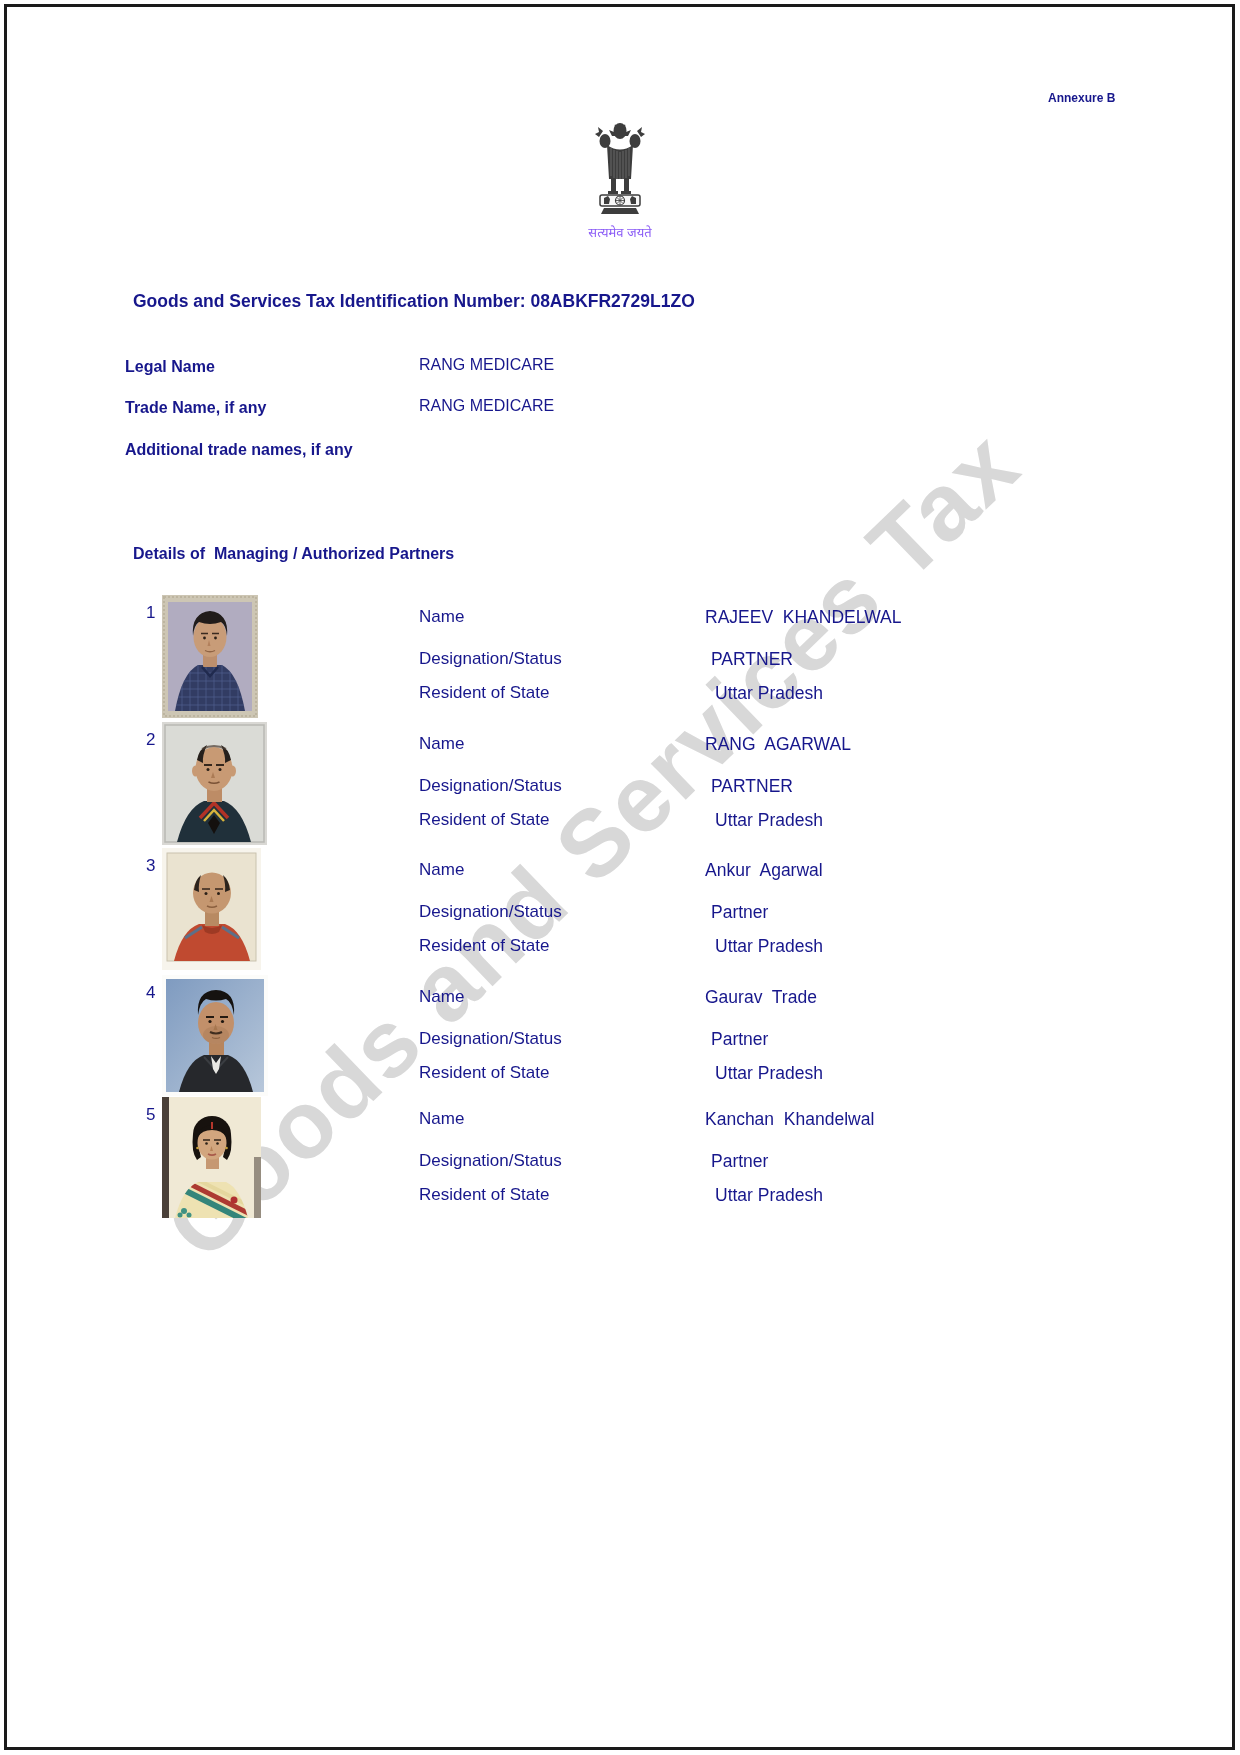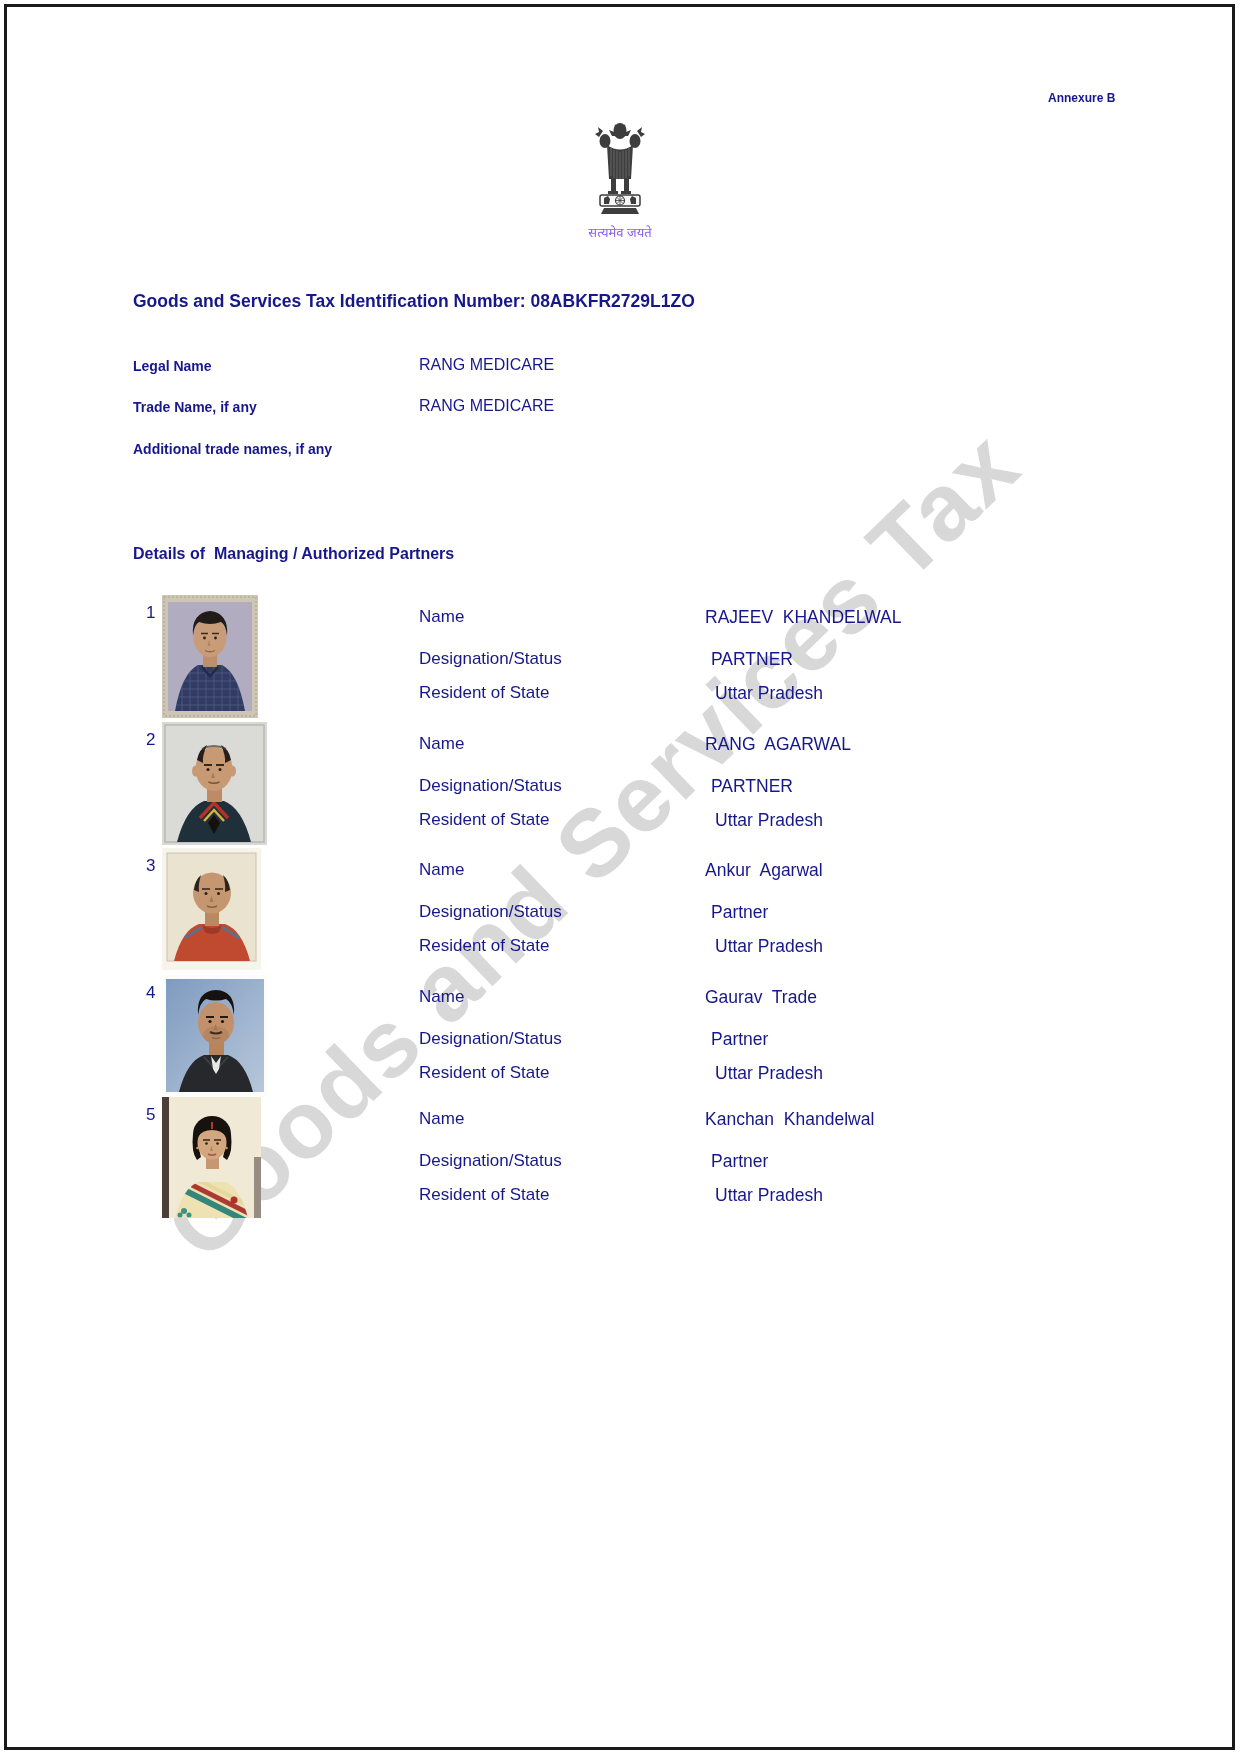--- a/index.html
+++ b/index.html
@@ -13,21 +13,21 @@
   .pre{white-space:pre;}
   .watermark{position:absolute;left:585px;top:838px;z-index:0;
              transform:translate(-50%,-50%) rotate(-44deg);
              font-size:95px;font-weight:bold;letter-spacing:2px;
              color:#d8d8d8;white-space:nowrap;}
   .annexure{left:1041px;top:84px;font-size:12px;}
   .emblem{left:570px;top:112px;z-index:1;}
   .motto{left:548px;top:216px;width:130px;text-align:center;
          font-size:13px;color:#8b5cf6;}
   .gstin{left:126px;top:284px;font-size:17.5px;z-index:1;}
-  .field-label{left:126px;font-size:14px;width:268px;line-height:21px;}
+  .field-label{left:118px;font-size:16px;width:268px;line-height:21px;}
   .field-value{left:412px;font-size:16px;}
   .details-heading{left:126px;top:538px;font-size:16px;z-index:1;}
   .partner{position:absolute;left:0;width:1225px;height:123px;z-index:1;}
   .p-num{position:absolute;left:139px;top:8px;font-size:17px;}
   .p-photo{position:absolute;left:155px;top:0;}
   .p-label{position:absolute;left:412px;font-size:17px;}
   .p-value{position:absolute;font-size:17.5px;}
   .r1{top:12px;}.r2{top:54px;}.r3{top:88px;}
   svg{display:block;}
 </style>

